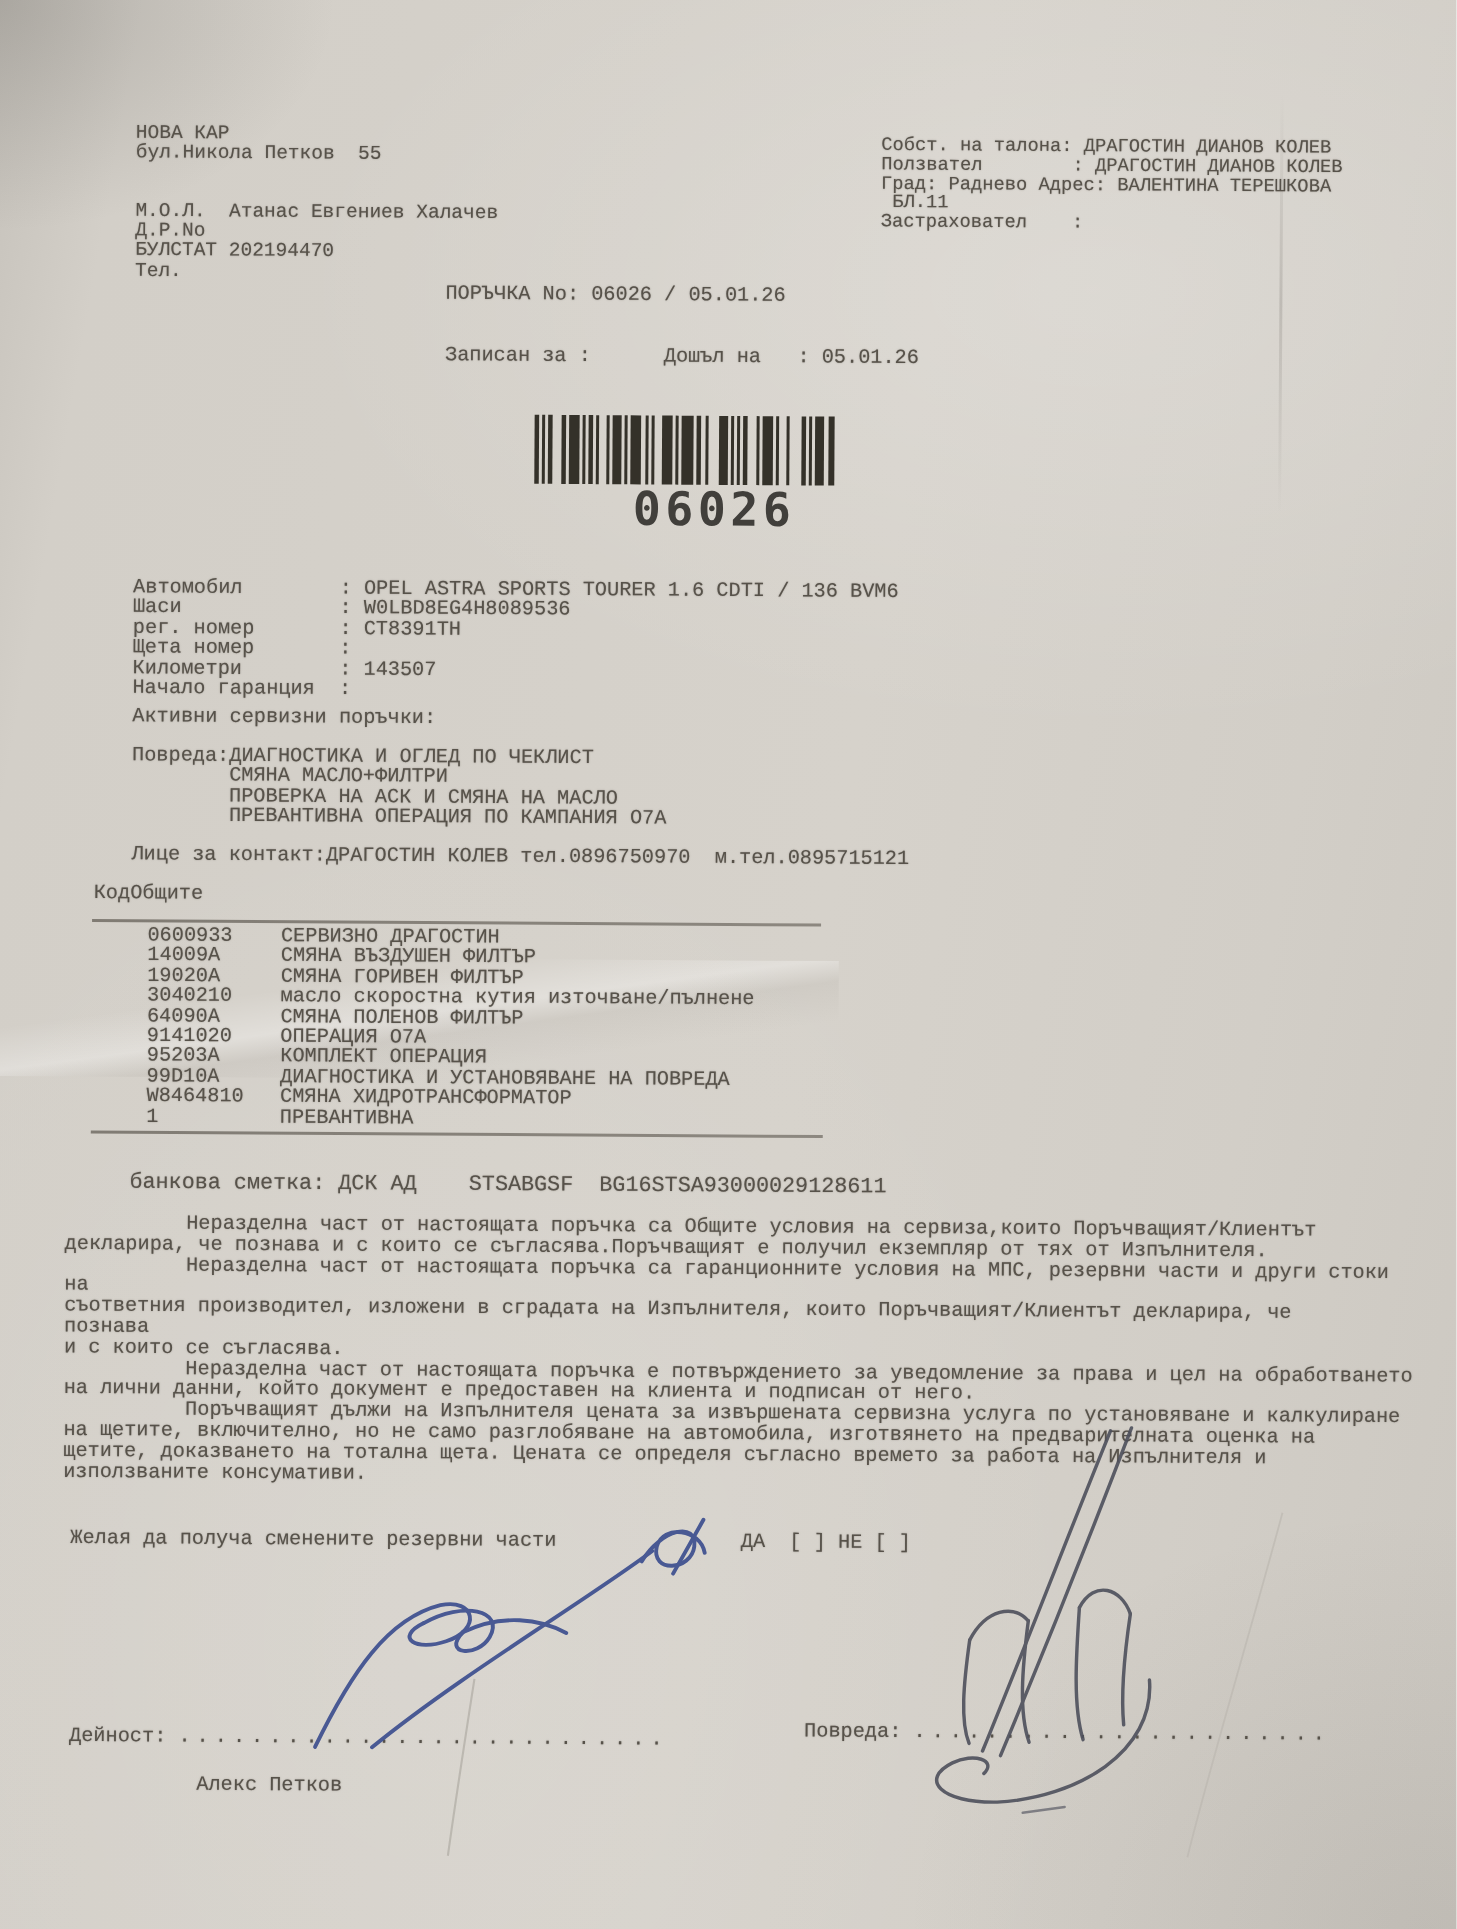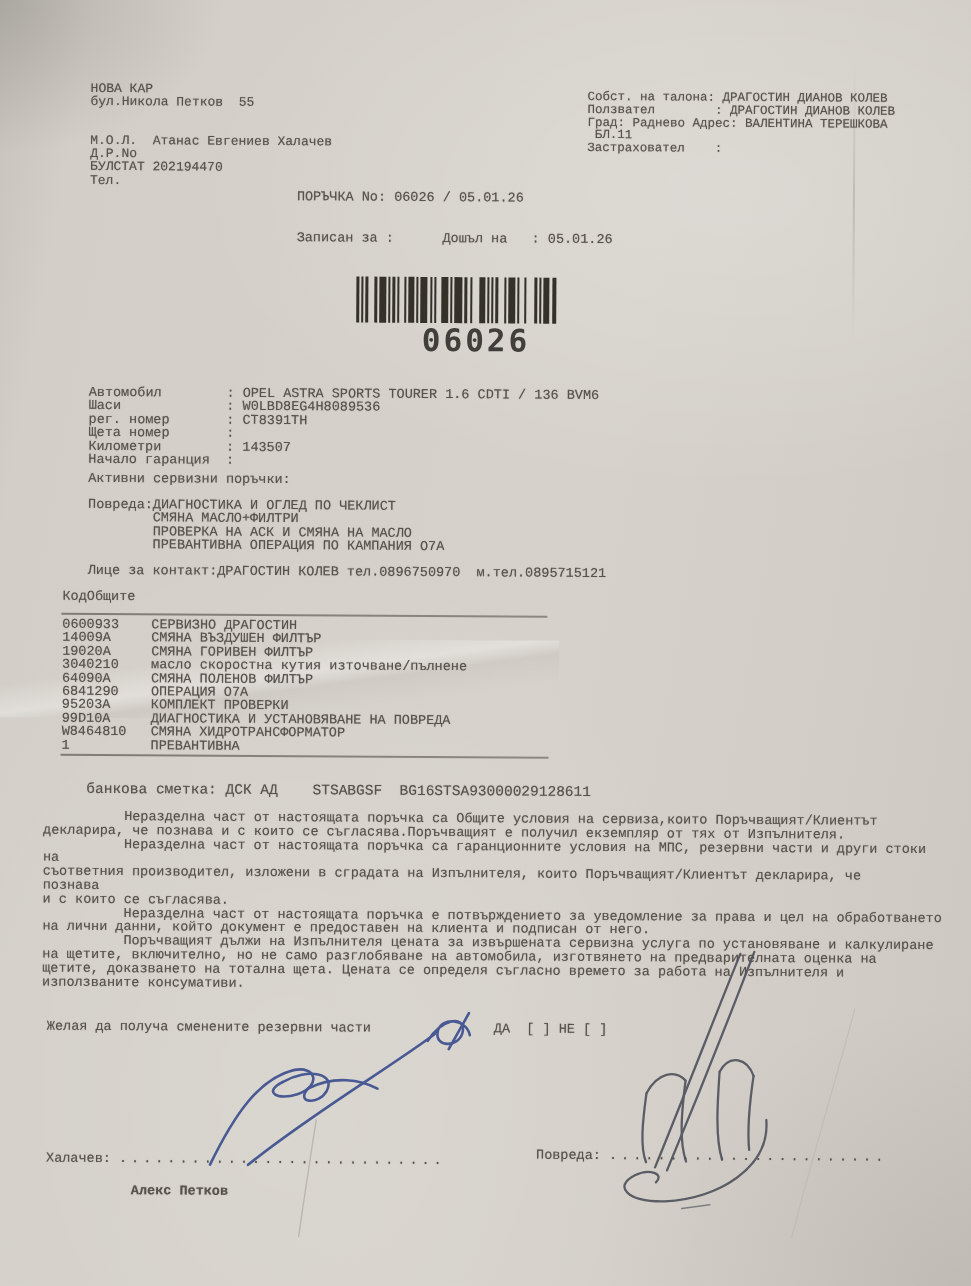--- a/index.html
+++ b/index.html
@@ -15,21 +15,21 @@
   }
   #sheet{position:absolute;inset:0;transform:rotate(0.35deg);transform-origin:45% 40%;}
   .abs{position:absolute;}
   .ln{white-space:pre;}
   .ink{color:#57524a;text-shadow:0 0 1px rgba(87,82,74,0.55);}
   .t13{font-size:13px;line-height:13.2px;}
   .t14{font-size:13.5px;line-height:13.4px;}
   .hdrR div{font-size:12.5px;line-height:12.8px;}
   .terms div{font-size:13.5px;line-height:13.8px;}
   .rule{position:absolute;height:2px;background:linear-gradient(to right,#6b665e,#7a756d);opacity:.8;}
-  .row span.code{display:inline-block;width:89px;}
+  .row span.code{display:inline-block;width:89px;margin-left:36px;}
   #barcode{position:absolute;left:355px;top:277px;width:306px;height:46px;display:flex;align-items:stretch;}
   #barcode i{display:block;background:#343129;}
   #barcode b{display:block;}
   .bcnum{position:absolute;left:358px;top:322px;width:300px;text-align:center;
     transform:translateX(-33px);font-family:"DejaVu Sans Mono",monospace;
     font-size:31px;font-weight:bold;color:#413f3b;letter-spacing:3px;}
   .dots{letter-spacing:4px;}
   .fold1{position:absolute;left:0;top:640px;width:560px;height:80px;
     background:linear-gradient(172deg,transparent 30%,rgba(255,255,255,0.30) 48%,rgba(120,115,108,0.07) 58%,transparent 75%);}
   .crease-v{position:absolute;left:851px;top:60px;width:2px;height:280px;
@@ -152,22 +152,22 @@
   <div class="abs ink t14" style="left:63px;top:592px;">
     <span class="code">Код</span><span>Общите</span>
   </div>
   <div class="rule" style="left:62px;top:615px;width:486px;"></div>
   <div class="abs ink t14" style="left:63px;top:620px;">
       <div class="ln row"><span class="code">0600933</span><span>СЕРВИЗНО ДРАГОСТИН</span></div>
       <div class="ln row"><span class="code">14009A</span><span>СМЯНА ВЪЗДУШЕН ФИЛТЪР</span></div>
       <div class="ln row"><span class="code">19020A</span><span>СМЯНА ГОРИВЕН ФИЛТЪР</span></div>
       <div class="ln row"><span class="code">3040210</span><span>масло скоростна кутия източване/пълнене</span></div>
       <div class="ln row"><span class="code">64090A</span><span>СМЯНА ПОЛЕНОВ ФИЛТЪР</span></div>
-      <div class="ln row"><span class="code">6841290</span><span>ОПЕРАЦИЯ О7А</span></div>
-      <div class="ln row"><span class="code">95203A</span><span>КОМПЛЕКТ ПРОВЕРКИ</span></div>
+      <div class="ln row"><span class="code">9141020</span><span>ОПЕРАЦИЯ О7А</span></div>
+      <div class="ln row"><span class="code">95203A</span><span>КОМПЛЕКТ ОПЕРАЦИЯ</span></div>
       <div class="ln row"><span class="code">99D10A</span><span>ДИАГНОСТИКА И УСТАНОВЯВАНЕ НА ПОВРЕДА</span></div>
       <div class="ln row"><span class="code">W8464810</span><span>СМЯНА ХИДРОТРАНСФОРМАТОР</span></div>
       <div class="ln row"><span class="code">1</span><span>ПРЕВАНТИВНА</span></div>
     </div>
   <div class="rule" style="left:62px;top:756px;width:488px;"></div>
 
   <div class="abs ink ln" style="left:88px;top:783px;font-size:14.5px;">банкова сметка: ДСК АД    STSABGSF  BG16STSA93000029128611</div>
 
   <div class="abs ink terms" style="left:45px;top:812px;">
       <div class="ln">          Неразделна част от настоящата поръчка са Общите условия на сервиза,които Поръчващият/Клиентът</div>
@@ -182,24 +182,24 @@
       <div class="ln">          Поръчващият дължи на Изпълнителя цената за извършената сервизна услуга по установяване и калкулиране</div>
       <div class="ln">на щетите, включително, но не само разглобяване на автомобила, изготвянето на предварителната оценка на</div>
       <div class="ln">щетите, доказването на тотална щета. Цената се определя съгласно времето за работа на Изпълнителя и</div>
       <div class="ln">използваните консумативи.</div>
     </div>
 
   <div class="abs ink t14 ln" style="left:50px;top:1022px;">Желая да получа сменените резервни части</div>
   <div class="abs ink t14 ln" style="left:497px;top:1022px;">ДА  [ ] НЕ [ ]</div>
 
   <div class="abs ink t14" style="left:50px;top:1154px;">
-    <span class="ln">Халачев:</span>
+    <span class="ln">Дейност:</span>
     <span class="ln dots">...........................</span>
   </div>
-  <div class="abs ink t14 ln" style="left:135px;top:1186px;font-weight:bold;">Алекс Петков</div>
+  <div class="abs ink t14 ln" style="left:135px;top:1186px;">Алекс Петков</div>
   <div class="abs ink t14" style="left:540px;top:1148px;">
     <span class="ln">Повреда:</span>
     <span class="ln dots">.......................</span>
   </div>
 
   <svg class="sigs" width="971" height="1286" viewBox="0 0 971 1286">
 
     <path d="M320,1120 C314,1160 308,1200 303,1238" stroke="#b4b0a9" stroke-width="1.4" fill="none" opacity="0.8"></path>
     <path d="M858,1006 C838,1082 812,1170 796,1236" stroke="#bcb8b1" stroke-width="1.2" fill="none" opacity="0.7"></path>
 

